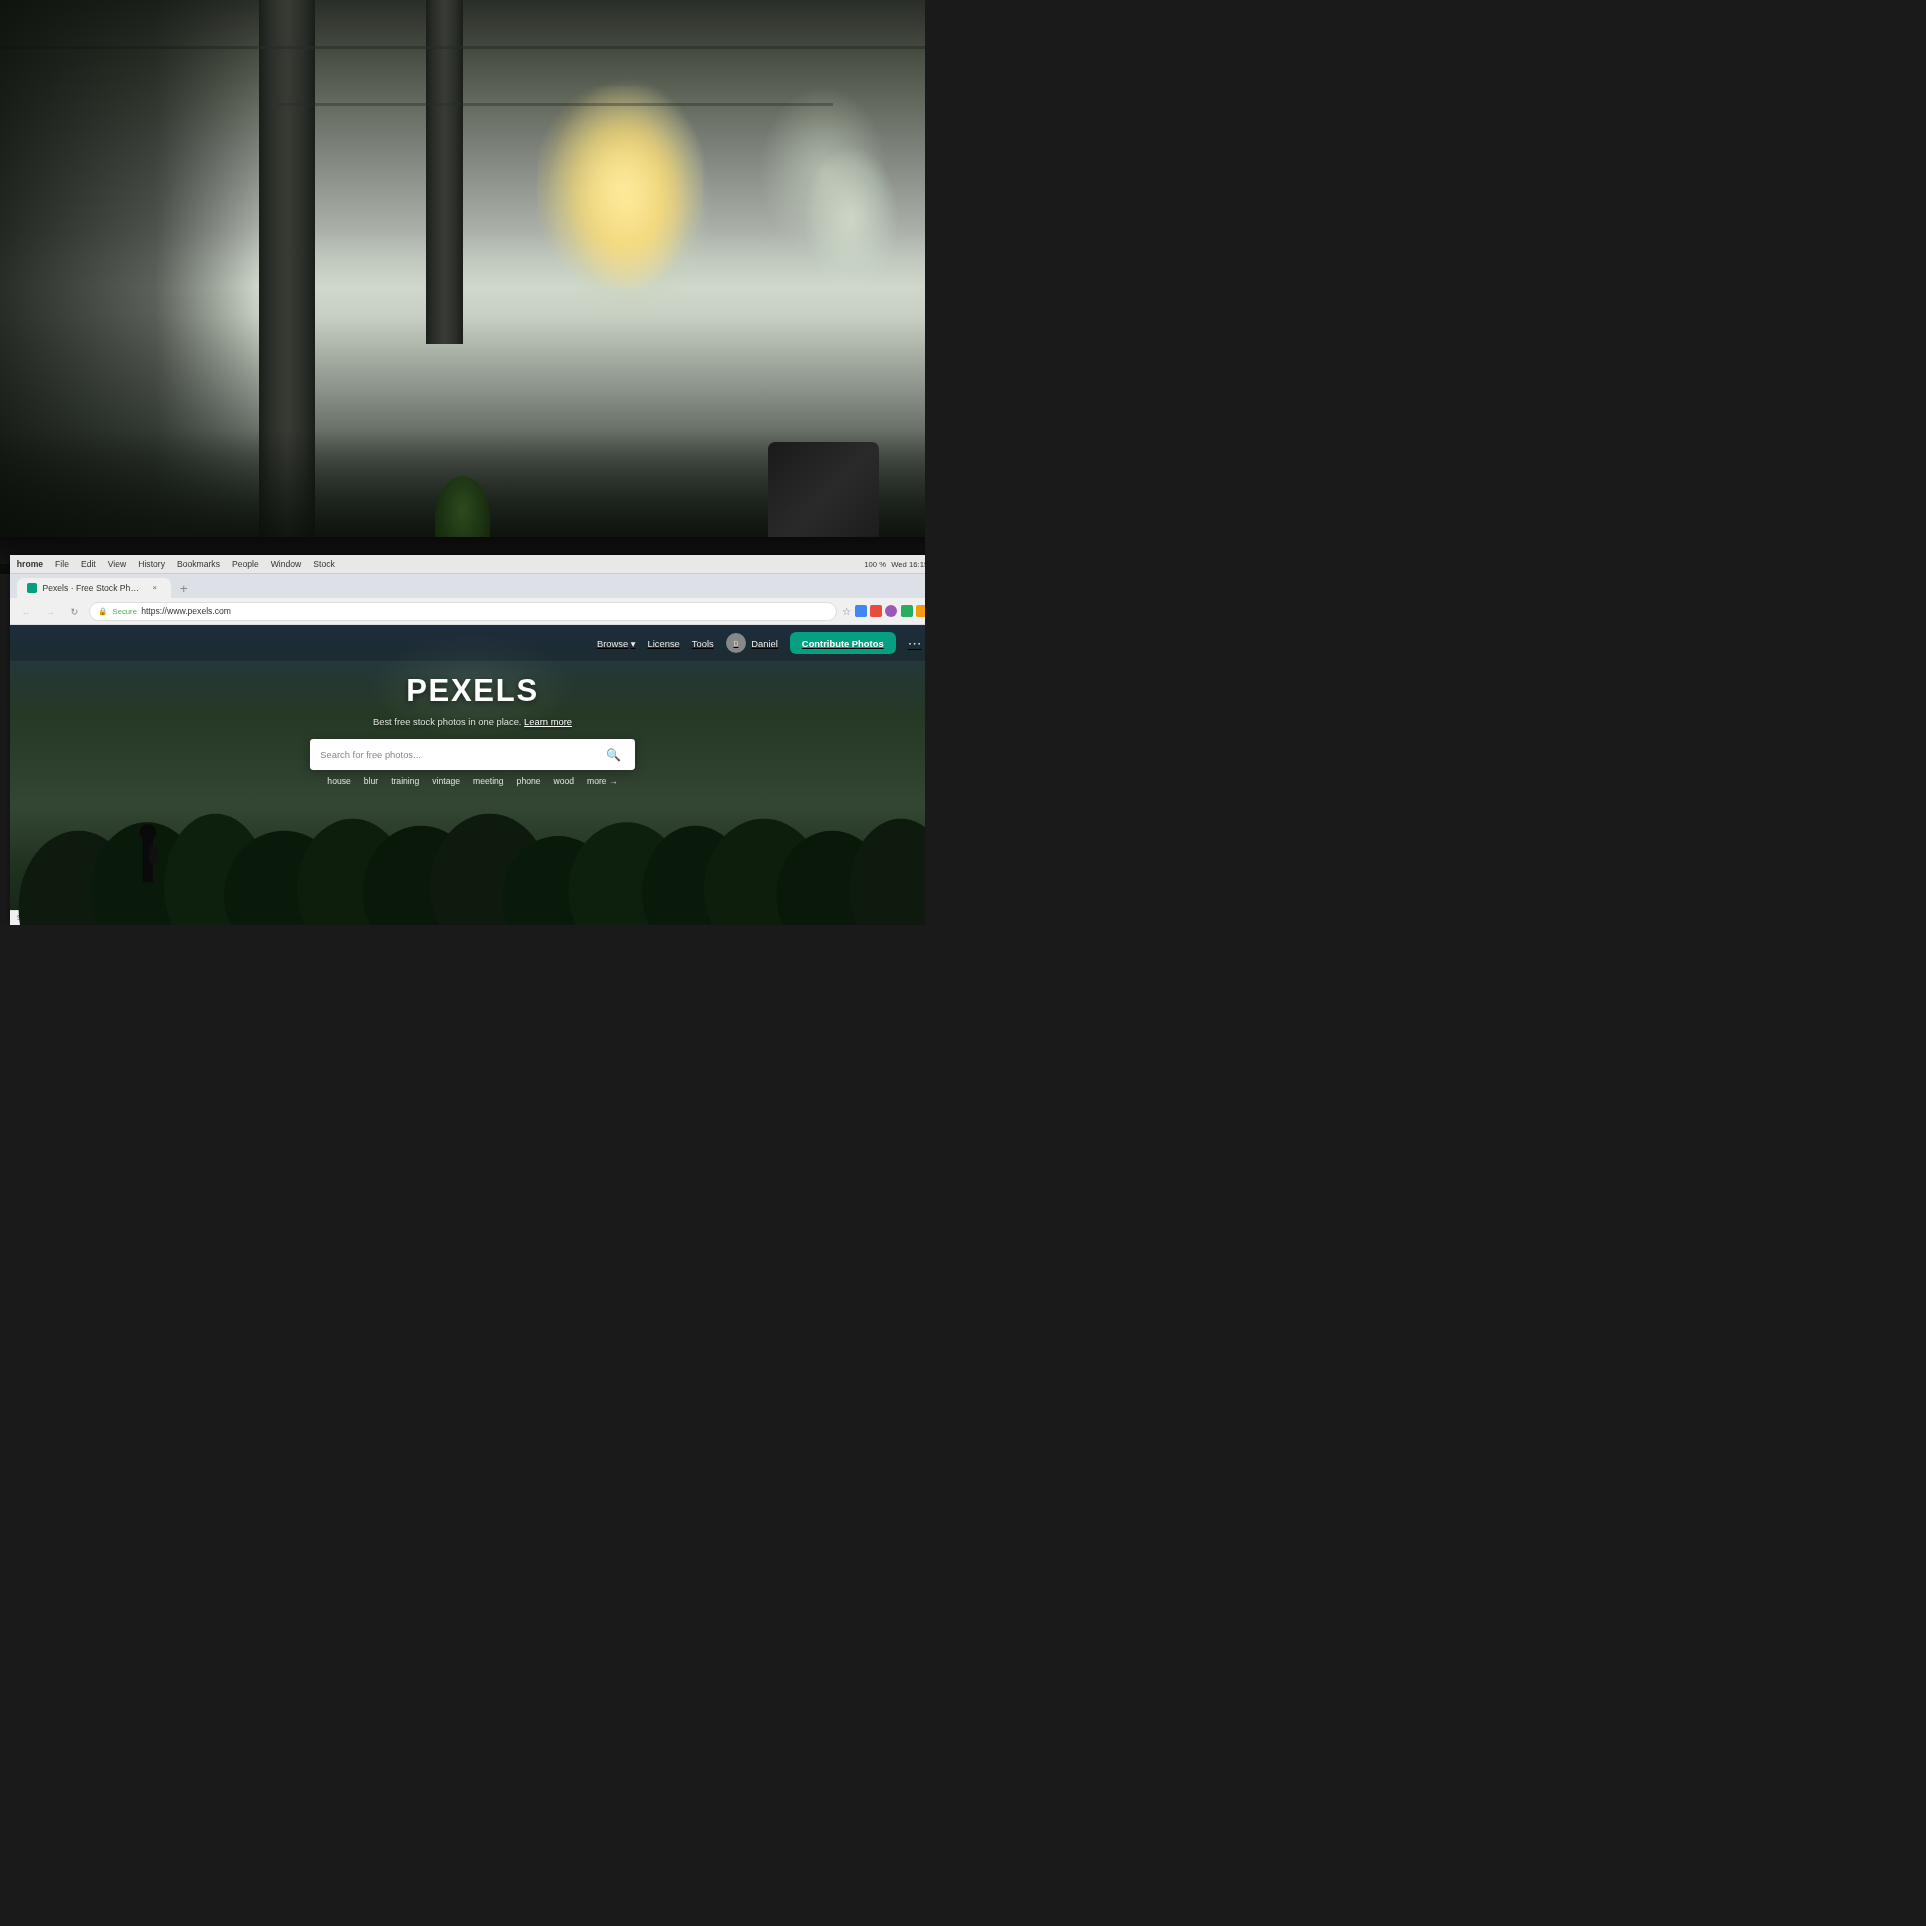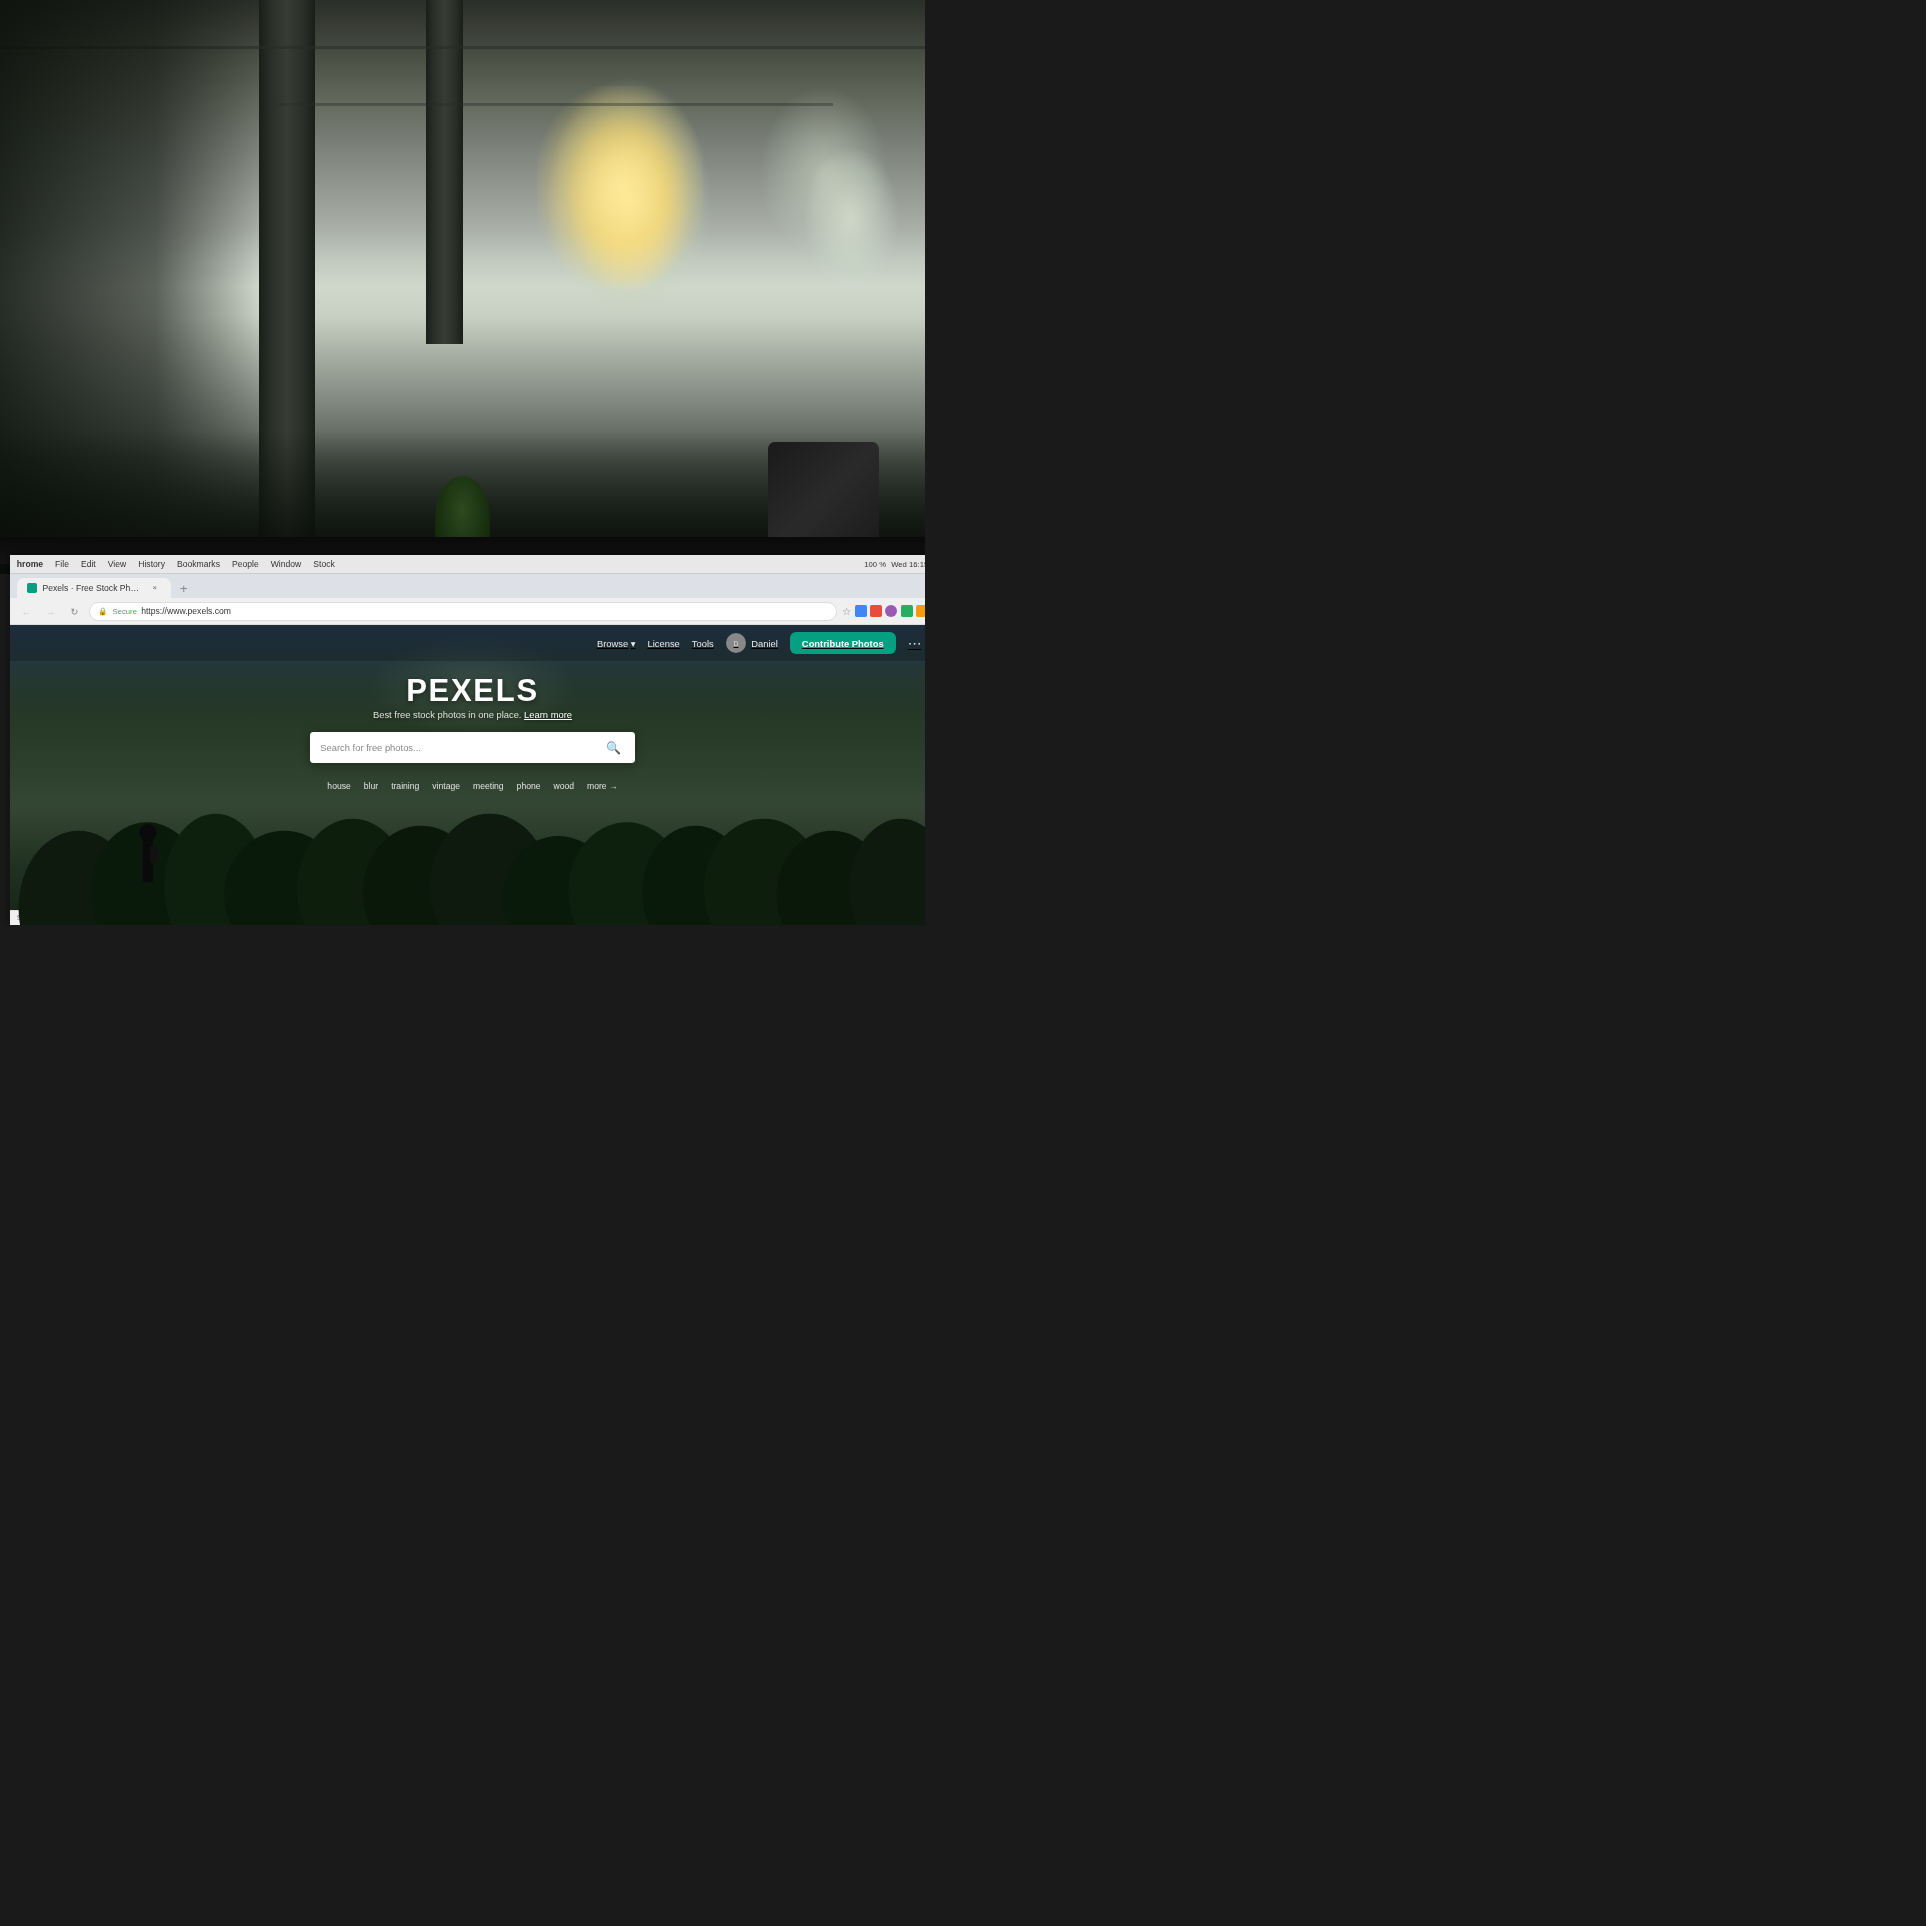--- a/index.html
+++ b/index.html
@@ -279,21 +279,21 @@
     .site-title {
       font-size: 31px;
       font-weight: 900;
       color: white;
       letter-spacing: 1.7px;
       text-shadow: 0 1.7px 6.8px rgba(0,0,0,0.5);
     }
     .site-subtitle {
       font-size: 9.4px;
       color: rgba(255,255,255,0.85);
-      margin-top: 0;
+      margin-top: 7px;
       text-shadow: 0 0.9px 3.4px rgba(0,0,0,0.5);
     }
     .site-subtitle a {
       color: white;
       text-decoration: underline;
     }
 
     
     .search-bar {
       margin-top: 12px;
@@ -316,21 +316,21 @@
       height: 22px;
       display: flex;
       align-items: center;
       justify-content: center;
       color: #aaa;
       font-size: 12px;
     }
 
     
     .search-suggestions {
-      margin-top: 18px;
+      margin-top: 6px;
       display: flex;
       gap: 13px;
       font-size: 8.6px;
       color: rgba(255,255,255,0.85);
       justify-content: flex-end;
     }
     .suggestion {
       cursor: pointer;
     }
     .more-link {

